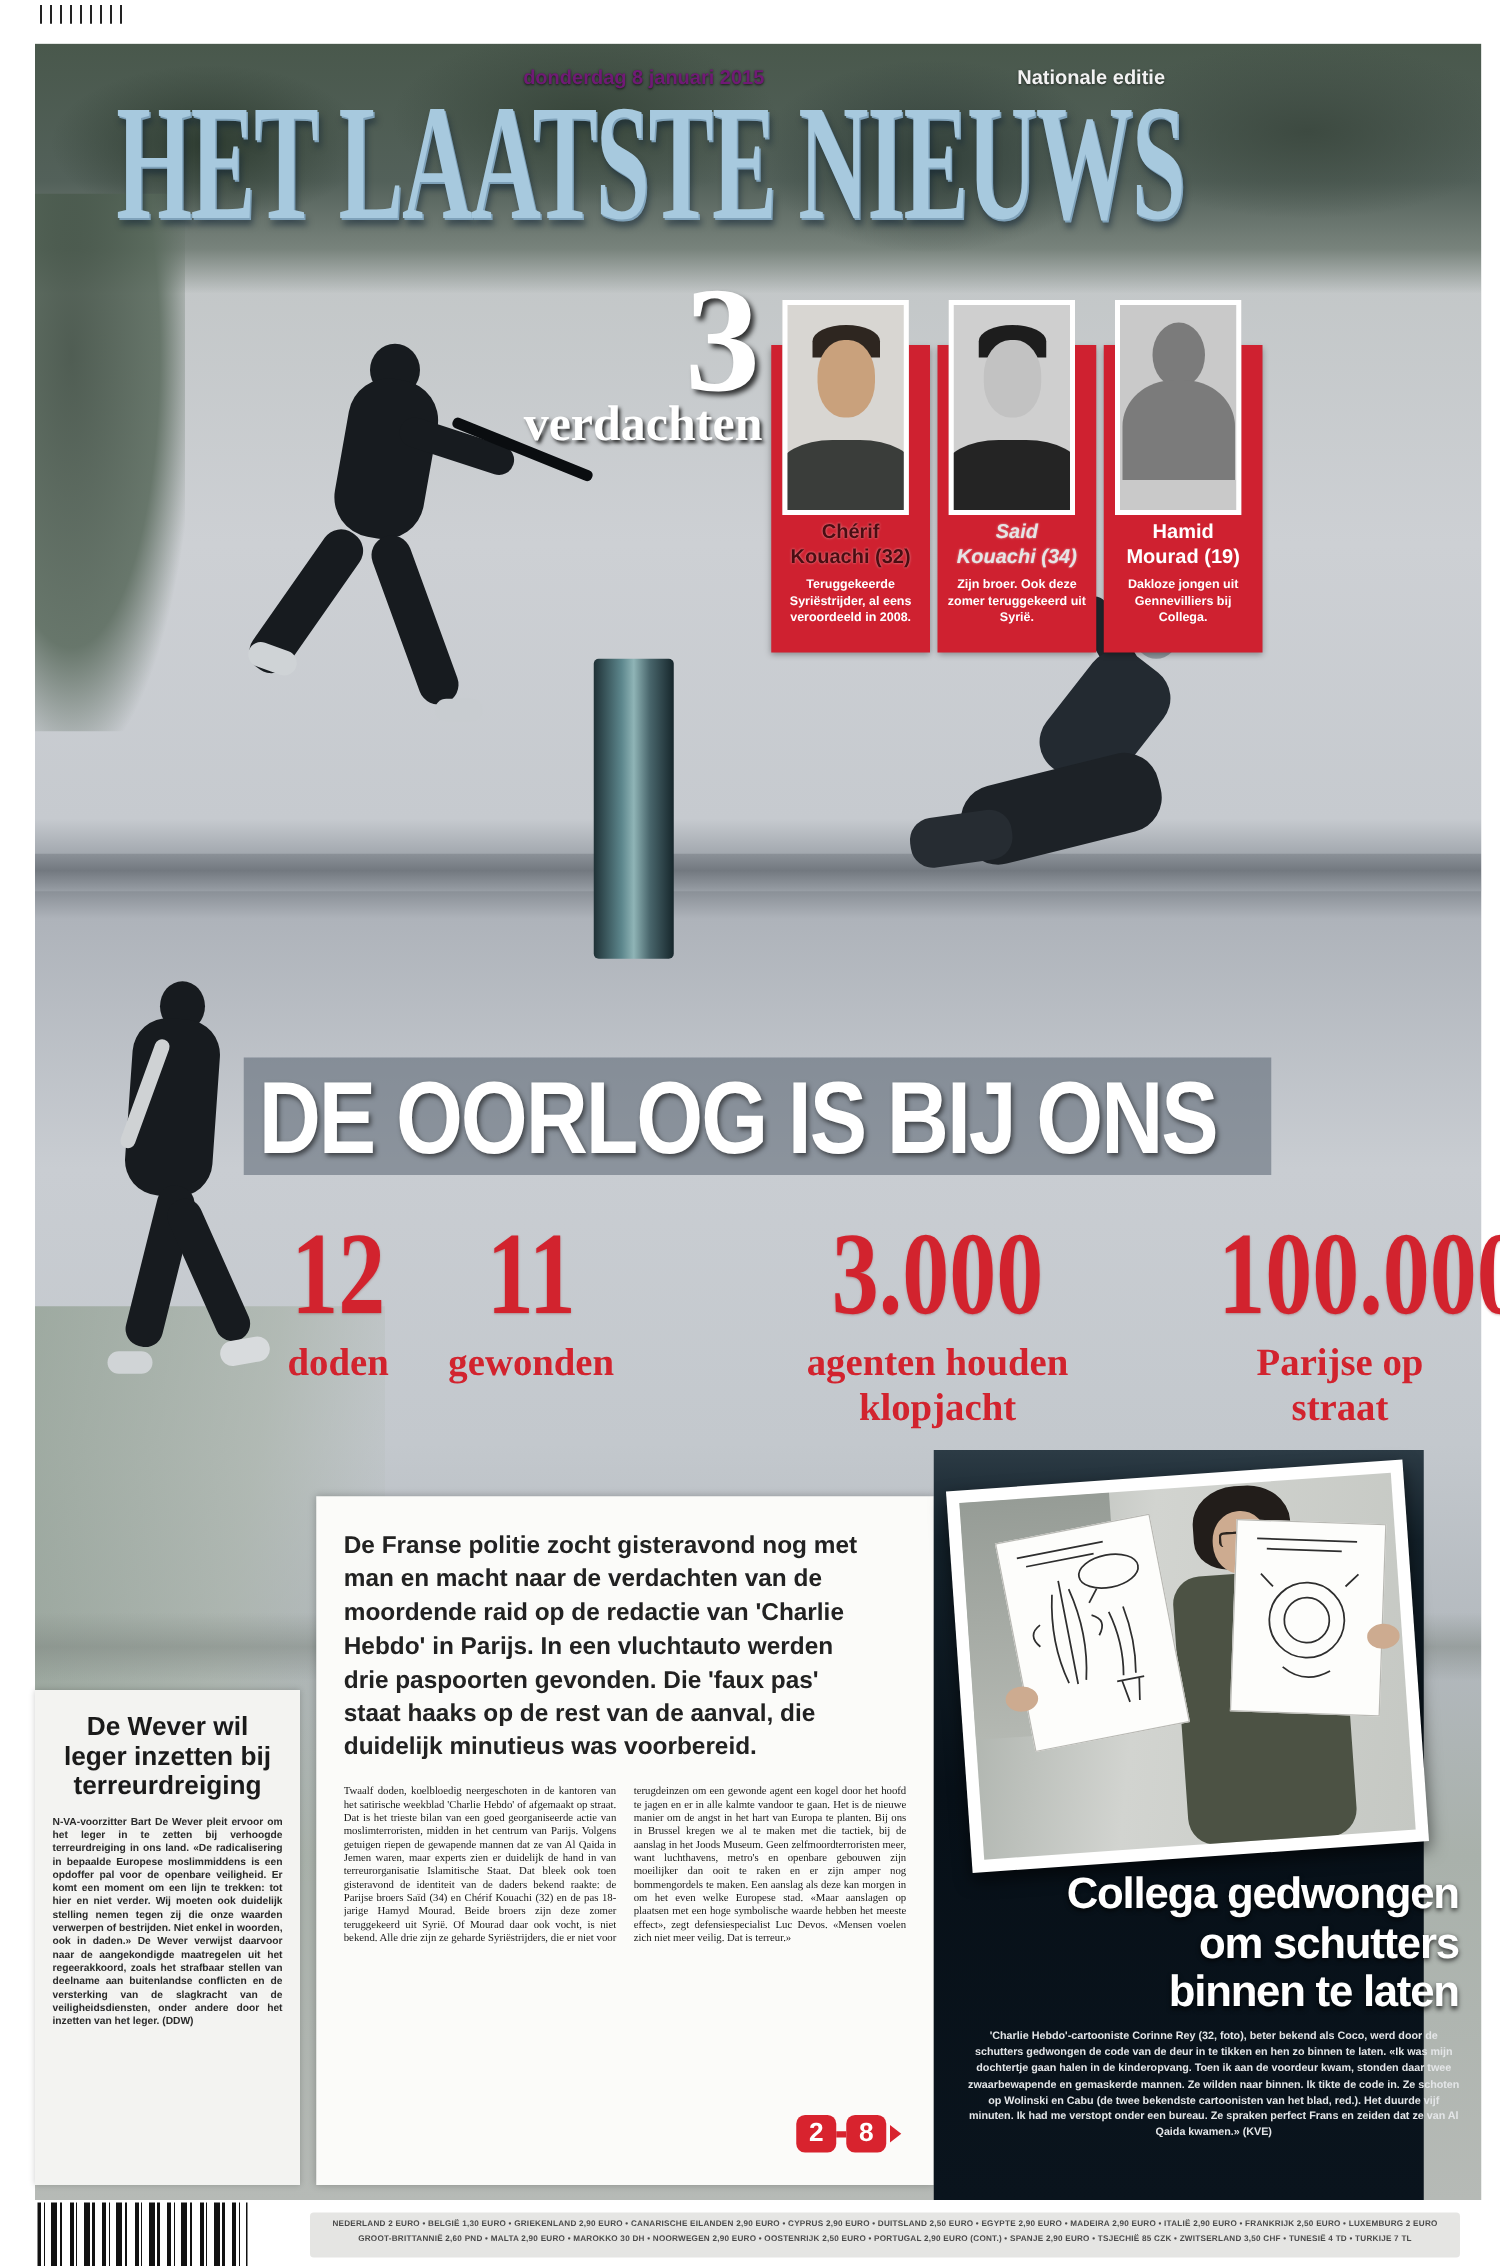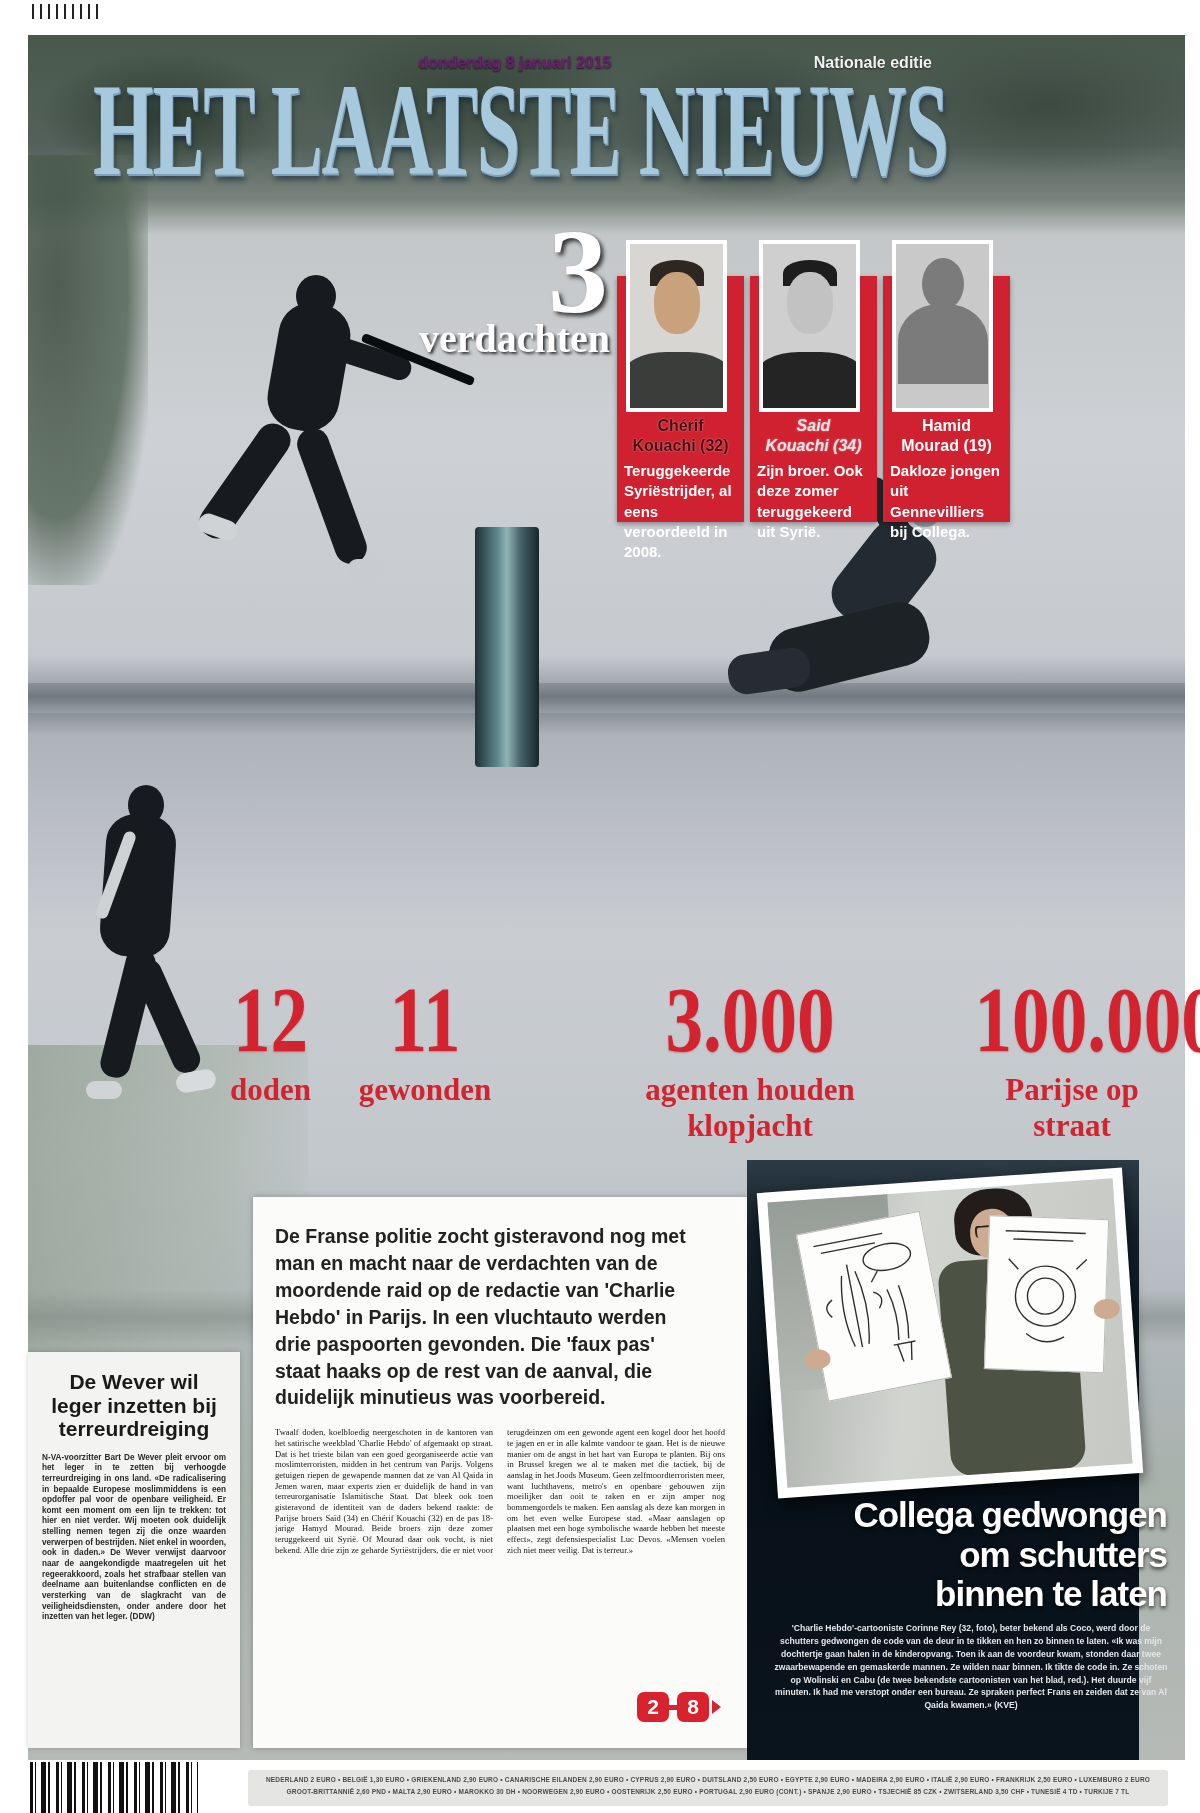--- a/index.html
+++ b/index.html
@@ -51,21 +51,21 @@
     border:4px solid #fff;box-sizing:border-box;overflow:hidden;}
   .mug .m-face{position:absolute;left:24px;top:28px;width:46px;height:62px;border-radius:46%;}
   .mug .m-hair{position:absolute;left:20px;top:16px;width:54px;height:26px;border-radius:50% 50% 0 0;}
   .mug .m-shoulders{position:absolute;left:-8px;top:108px;width:110px;height:60px;border-radius:40% 40% 0 0;}
   .mug.silhouette{background:#c9c9c9;}
   .mug .s-head{position:absolute;left:26px;top:14px;width:42px;height:52px;border-radius:50%;background:#7b7b7b;}
   .mug .s-bust{position:absolute;left:2px;top:60px;width:90px;height:80px;border-radius:46% 46% 0 0;background:#7b7b7b;}
   .card .name{position:absolute;left:0;top:140px;width:100%;text-align:center;font-weight:bold;
     font-size:16px;line-height:1.25;}
   .card .cap{position:absolute;left:0;top:185px;width:100%;padding:0 7px;box-sizing:border-box;
-    color:#fff;font-weight:bold;font-size:15px;line-height:1.35;}
+    text-align:center;color:#fff;font-weight:bold;font-size:10px;line-height:1.35;}
   
   .headline-band{position:absolute;left:195px;top:846px;width:822px;height:94px;
     background:rgba(78,90,104,.5);}
   .headline{position:absolute;left:12px;top:2px;font-weight:bold;font-size:82px;line-height:94px;
     color:#fff;white-space:nowrap;transform:scaleX(.84);transform-origin:left top;letter-spacing:-2px;
     text-shadow:2px 3px 5px rgba(0,0,0,.55);}
   .stat{position:absolute;top:972px;text-align:center;color:#d2232e;font-family:"Liberation Serif",serif;font-weight:bold;}
   .stat .v{display:block;font-size:94px;line-height:1;transform:scaleX(.8);transform-origin:center top;
     text-shadow:0 1px 2px rgba(120,0,0,.3);}
   .stat .l{display:block;margin-top:6px;font-size:31px;line-height:1.15;}
@@ -197,20 +197,23 @@
   <div class="card" style="left:883px;">
     <div class="mug silhouette">
       <div class="s-head"></div>
       <div class="s-bust"></div>
     </div>
     <div class="name" style="color:#ffffff;white-space:pre-line;">Hamid
 Mourad (19)</div>
     <div class="cap">Dakloze jongen uit Gennevilliers bij Collega.</div>
   </div>
 
+  <div class="headline-band">
+    <div class="headline">DE OORLOG IS BIJ ONS</div>
+  </div>
 
   <div class="stat" style="left:203px;width:135px;">
     <span class="v">12</span>
     <span class="l">doden</span>
   </div>
   <div class="stat" style="left:345px;width:160px;">
     <span class="v">11</span>
     <span class="l">gewonden</span>
   </div>
   <div class="stat" style="left:555px;width:390px;">

